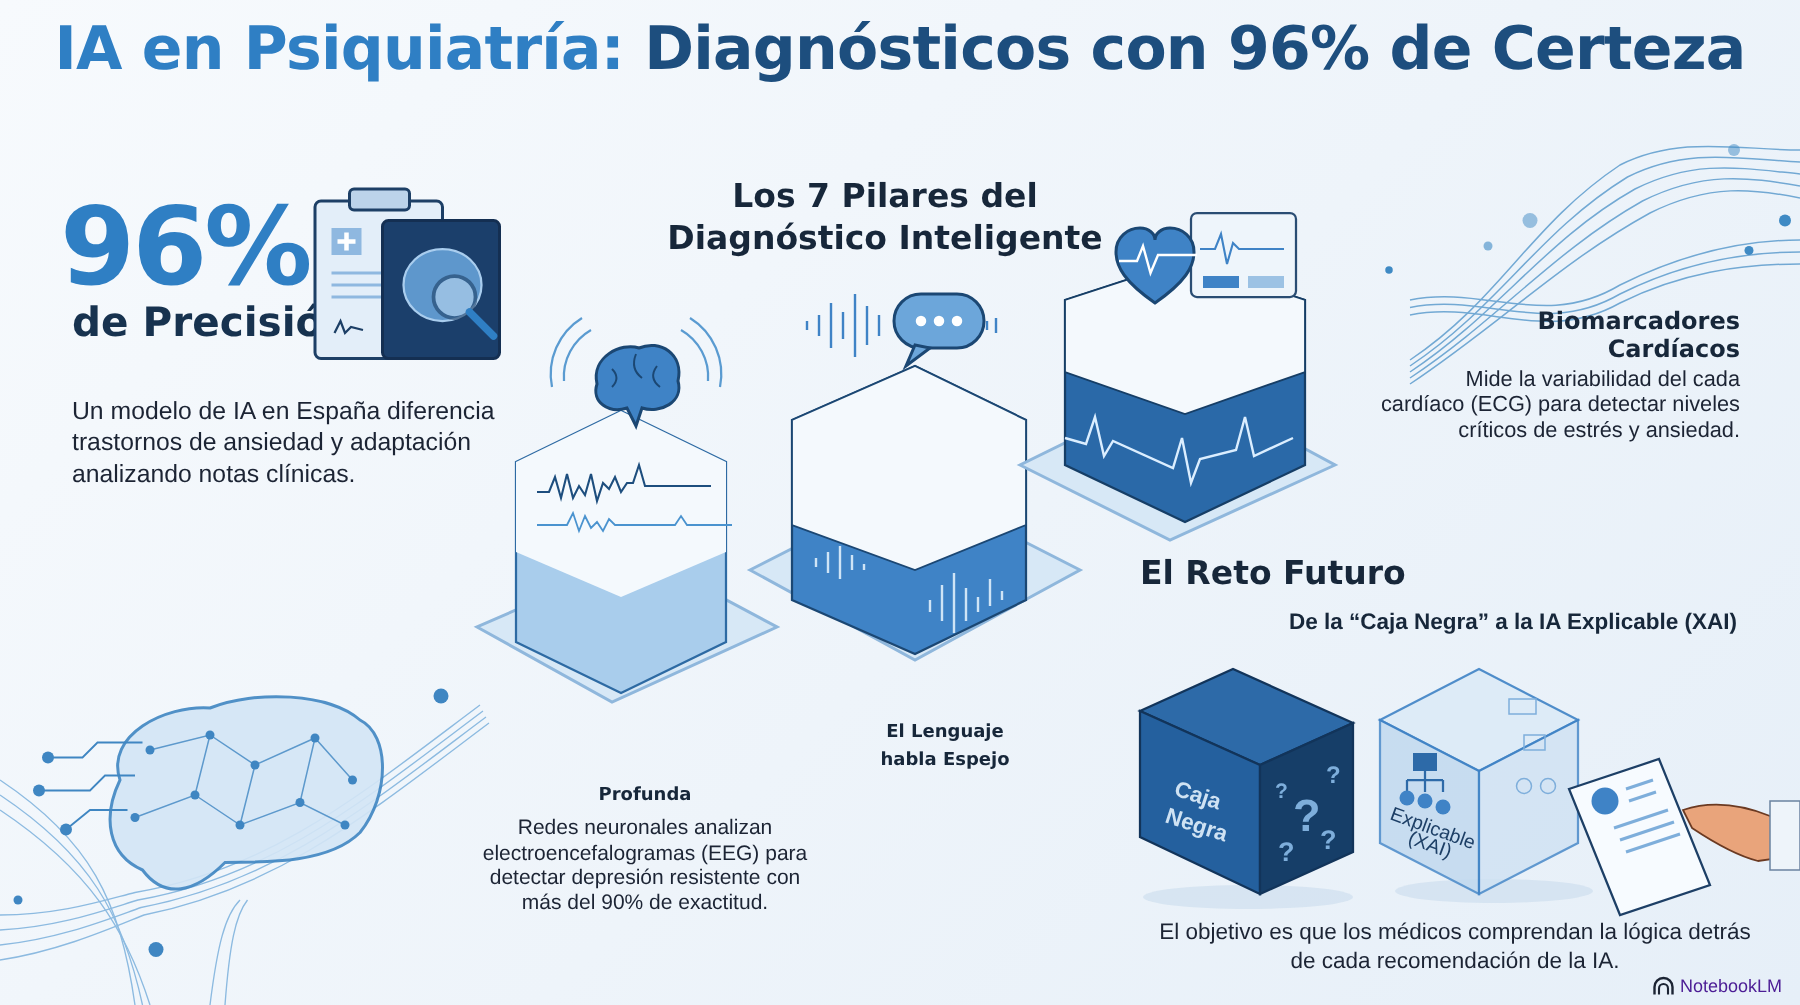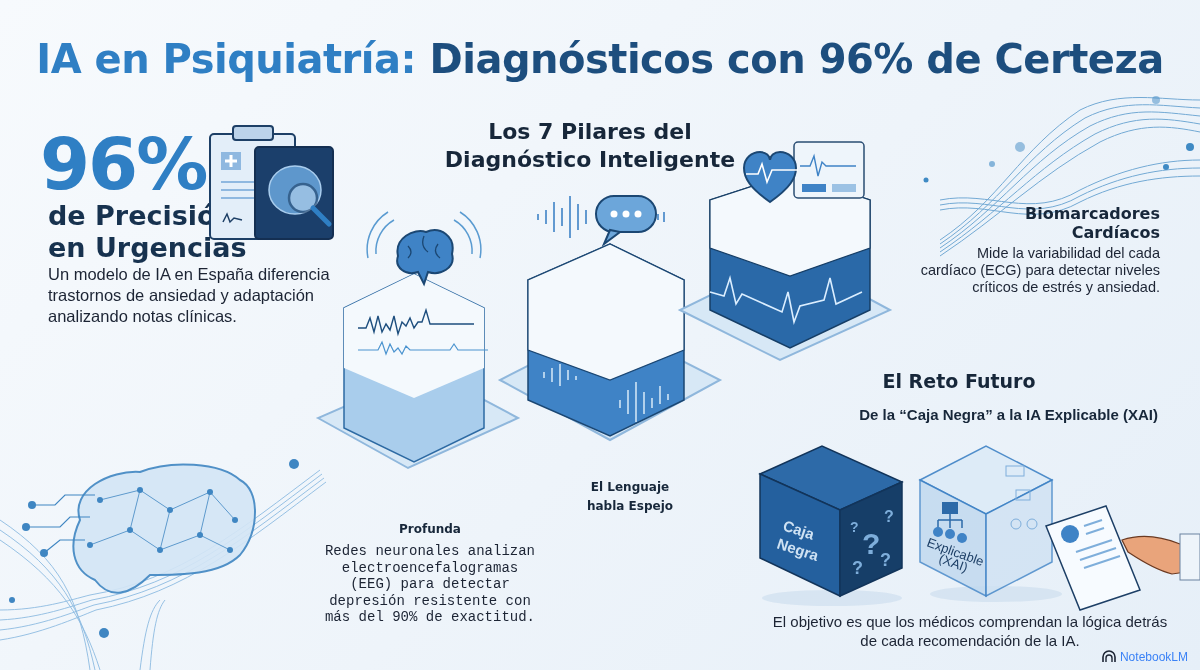--- a/index.html
+++ b/index.html
@@ -5,21 +5,21 @@
   * { margin:0; padding:0; box-sizing:border-box; }
   html, body { width:1200px; height:670px; overflow:hidden; }
   body {
     background: linear-gradient(135deg, #f7fafd 0%, #eef4fa 55%, #e6eff8 100%);
     font-family: "Liberation Sans", sans-serif;
     color:#1c2434;
     position:relative;
   }
   .abs { position:absolute; }
   .title {
-    left:0; top:36px; width:1200px; text-align:center;
+    left:0; top:10px; width:1200px; text-align:center;
     font-size:40px; font-weight:700; letter-spacing:-0.5px;
     font-family:"DejaVu Sans", sans-serif;
   }
   .title .t1 { color:#2f7fc4; }
   .title .t2 { color:#1d4e7e; }
 
   .big-stat { left:40px; top:128px; font-size:72px; font-weight:700; color:#2f7fc4; font-family:"DejaVu Sans", sans-serif; letter-spacing:-2px; line-height:1; }
   .stat-label { left:48px; top:200px; font-size:27px; font-weight:700; color:#17324f; line-height:32px; font-family:"DejaVu Sans", sans-serif; }
   .stat-desc { left:48px; top:264px; font-size:16.5px; color:#1c2434; line-height:21px; width:300px; }
 
@@ -28,25 +28,25 @@
   .card-title { font-weight:700; color:#17273a; font-size:12px; text-align:center; line-height:19px; font-family:"DejaVu Sans", sans-serif; }
   .card-desc { color:#1c2434; font-size:14px; text-align:center; line-height:16.5px; }
 
   .p1 { left:320px; top:520px; width:220px; }
   .p2 { left:530px; top:478px; width:200px; }
   .p3 { left:920px; top:204px; width:240px; text-align:right; }
   .p3 .card-title, .p3 .card-desc { text-align:right; }
   .p3 .card-title { font-size:16px; }
   .p3 .card-desc { font-size:14.5px; line-height:17px; }
 
-  .reto-title { left:760px; top:370px; width:398px; text-align:center; font-size:19px; font-weight:700; color:#17273a; font-family:"DejaVu Sans", sans-serif; }
+  .reto-title { left:760px; top:370px; width:398px; text-align:left; font-size:22px; font-weight:700; color:#17273a; font-family:"DejaVu Sans", sans-serif; }
   .reto-sub { left:740px; top:406px; width:418px; text-align:right; font-size:15px; font-weight:700; color:#17273a; }
   .reto-desc { left:770px; top:612px; width:400px; text-align:center; font-size:15px; color:#1c2434; line-height:19px; }
 
-  .brand { right:12px; top:650px; font-size:12px; color:#3b82f6; display:flex; align-items:center; gap:4px; }
+  .brand { right:12px; top:650px; font-size:12px; color:#4c1d95; display:flex; align-items:flex-end; gap:4px; }
 
   svg { position:absolute; overflow:visible; }
 </style>
 </head>
 <body>
 
 <svg width="1200" height="670" style="left:0;top:0;">
   <g fill="none" stroke="#3f8ac4" stroke-width="1" opacity="0.7">
     <path d="M940,240 C1000,200 1020,150 1080,110 C1120,90 1160,100 1200,100"></path>
     <path d="M940,244 C1000,204 1025,155 1085,118 C1125,98 1160,106 1200,108"></path>
@@ -111,21 +111,20 @@
 </svg>
 
 <div class="abs title">
   <span class="t1">IA en Psiquiatría:</span>
   <span class="t2">Diagnósticos con 96% de Certeza</span>
 </div>
 
 <div class="abs big-stat">96%</div>
 <div class="abs stat-label">
   <div>de Precisión</div>
-  <div>en Urgencias</div>
 </div>
 <div class="abs stat-desc">Un modelo de IA en España diferencia trastornos de ansiedad y adaptación analizando notas clínicas.</div>
 
 <svg width="150" height="120" style="left:205px;top:122px;">
   <rect x="5" y="12" width="85" height="105" rx="4" fill="#e3eef9" stroke="#1d3f66" stroke-width="2"></rect>
   <rect x="28" y="4" width="40" height="14" rx="3" fill="#bcd3ea" stroke="#1d3f66" stroke-width="2"></rect>
   <rect x="16" y="30" width="20" height="18" fill="#8fb8e0"></rect>
   <path d="M26,33 V45 M20,39 H32" stroke="#fff" stroke-width="3"></path>
   <g stroke="#8fb8e0" stroke-width="2">
       <path d="M16,60 H70"></path>
@@ -198,21 +197,21 @@
   <rect x="62" y="36" width="24" height="8" fill="#3f83c6"></rect>
     <rect x="92" y="36" width="24" height="8" fill="#9cc2e4"></rect>
   <path d="M30,54 C10,40 4,30 4,20 C4,10 12,4 20,4 C26,4 30,8 30,12 C30,8 34,4 40,4 C48,4 56,10 56,20 C56,30 50,40 30,54 Z" fill="#3f83c6" stroke="#1b4773" stroke-width="2"></path>
   <path d="M6,26 l12,0 l4,-10 l5,18 l5,-12 l26,0" stroke="#fff" stroke-width="1.6" fill="none"></path>
 </svg>
 
 <div class="abs p1">
   <div class="card-title">
     <div>Profunda</div>
   </div>
-  <div class="card-desc" style="margin-top:4px;font-family:Liberation Mono, monospace;">Redes neuronales analizan electroencefalogramas (EEG) para detectar depresión resistente con más del 90% de exactitud.</div>
+  <div class="card-desc" style="margin-top:4px;">Redes neuronales analizan electroencefalogramas (EEG) para detectar depresión resistente con más del 90% de exactitud.</div>
 </div>
 
 <div class="abs p2">
   <div class="card-title">
     <div>El Lenguaje</div>
     <div>habla Espejo</div>
   </div>
 </div>
 
 <div class="abs p3">

